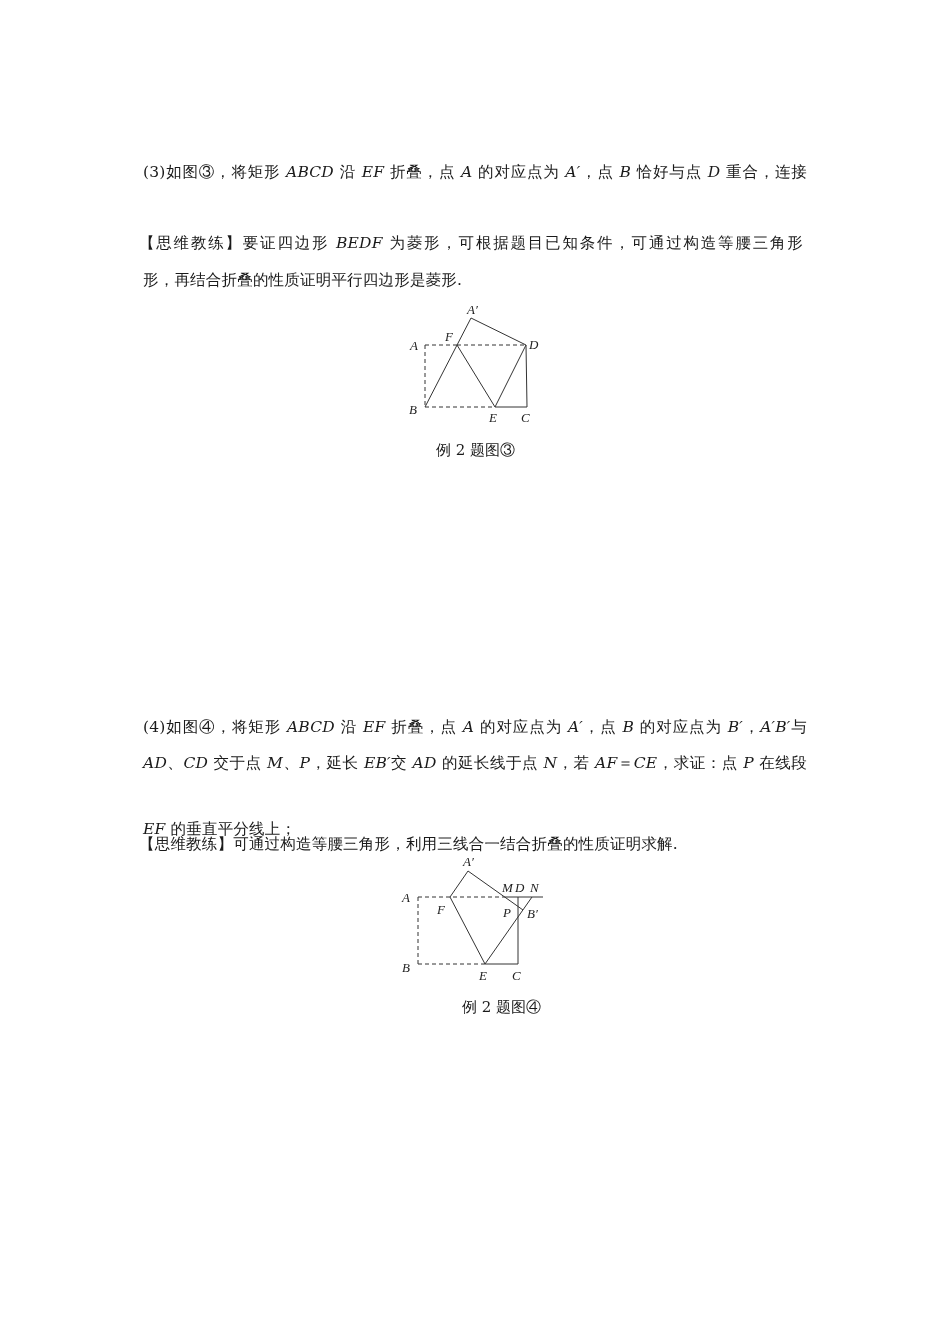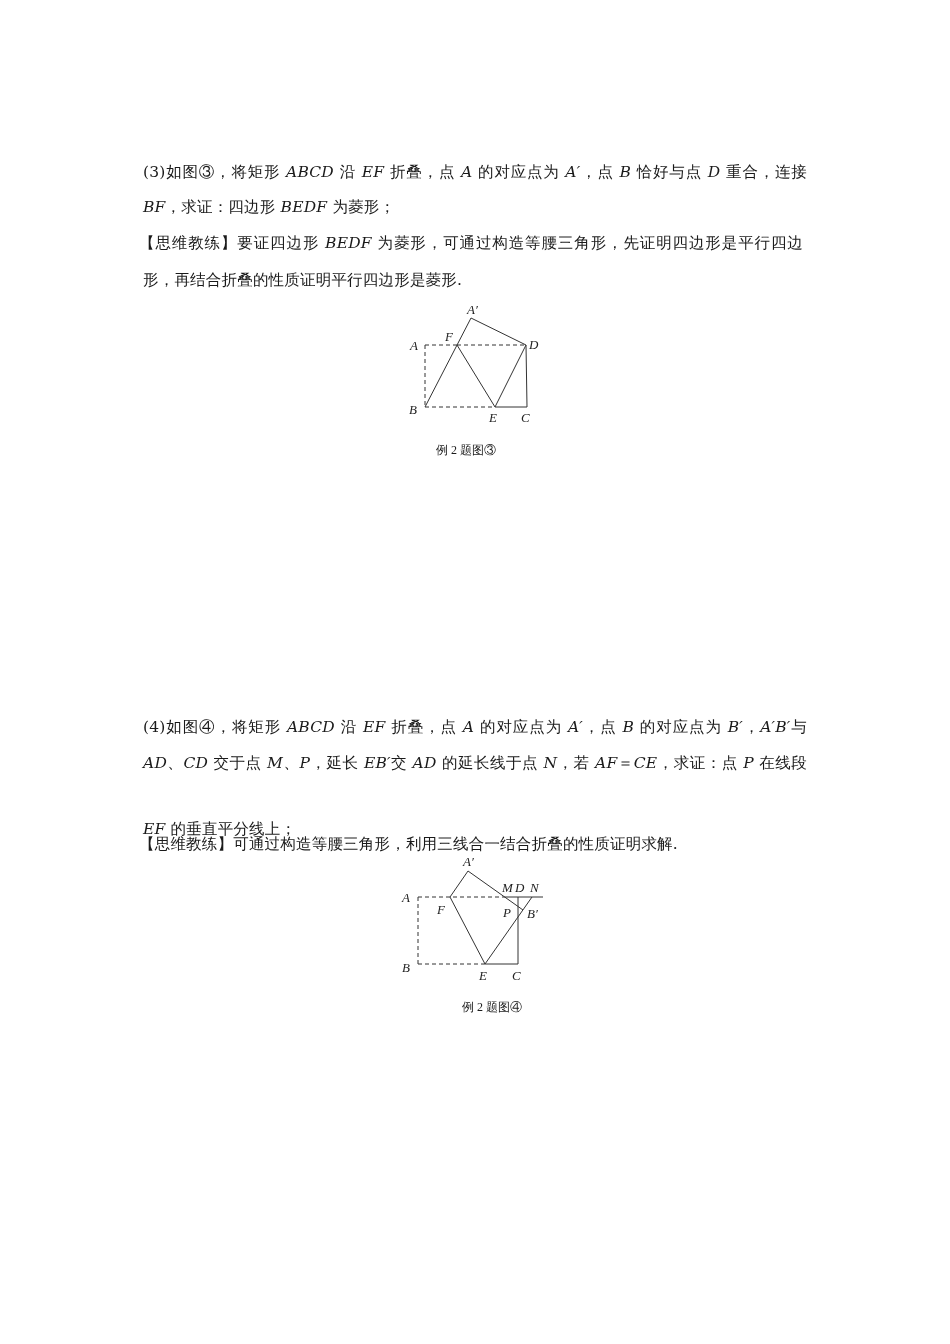--- a/index.html
+++ b/index.html
@@ -30,24 +30,23 @@
     letter-spacing: 0.2px;
   }
   .line.justify {
     text-align: justify;
     text-align-last: justify;
   }
   .line .seg-it { font-style: italic; }
   .bracket-head { margin-left: -4px; }
   .caption {
     position: absolute;
-    font-size: 12px;
+    font-size: 15px;
     line-height: 20px;
     white-space: nowrap;
-    font-family: Liberation Serif, serif;
   }
   svg.fig {
     position: absolute;
     left: 0; top: 0;
     overflow: visible;
   }
   svg.fig text {
     font-family: "Liberation Serif", "DejaVu Serif", serif;
     font-style: italic;
     font-size: 13px;
@@ -55,22 +54,21 @@
   }
   .solid { stroke: #333; stroke-width: 1; fill: none; }
   .dash { stroke: #333; stroke-width: 1; fill: none; stroke-dasharray: 4 3; }
 </style>
 </head>
 <body>
 
 <div class="page">
 
   <div class="line justify" style="top:162px;"><span>(3)如图③，将矩形 </span><span class="seg-it">ABCD</span><span> 沿 </span><span class="seg-it">EF</span><span> 折叠，点 </span><span class="seg-it">A</span><span> 的对应点为 </span><span class="seg-it">A′</span><span>，点 </span><span class="seg-it">B</span><span> 恰好与点 </span><span class="seg-it">D</span><span> 重合，连接</span></div>
-  <div class="line" style="top:197px;"><span class="seg-it">BF</span><span>，求证：四边形 </span><span class="seg-it">BEDF</span><span> 为菱形；</span></div>
-  <div class="line justify bracket-head" style="top:233px;"><span>【思维教练】要证四边形 </span><span class="seg-it">BEDF</span><span> 为菱形，可通过构造等腰三角形，先证明四边形是平行四边</span></div>
+  <div class="line justify bracket-head" style="top:233px;"><span>【思维教练】要证四边形 </span><span class="seg-it">BEDF</span><span> 为菱形，可根据题目已知条件，可通过构造等腰三角形</span></div>
   <div class="line" style="top:270px;"><span>形，再结合折叠的性质证明平行四边形是菱形.</span></div>
 
   <svg class="fig" width="950" height="1344">
 
     <line class="dash" x1="425" y1="345" x2="425" y2="407"></line>
     <line class="dash" x1="425" y1="345" x2="457" y2="345"></line>
     <line class="dash" x1="457" y1="345" x2="526" y2="345"></line>
     <line class="dash" x1="425" y1="407" x2="495" y2="407"></line>
 
     <line class="solid" x1="495" y1="407" x2="527" y2="407"></line>

